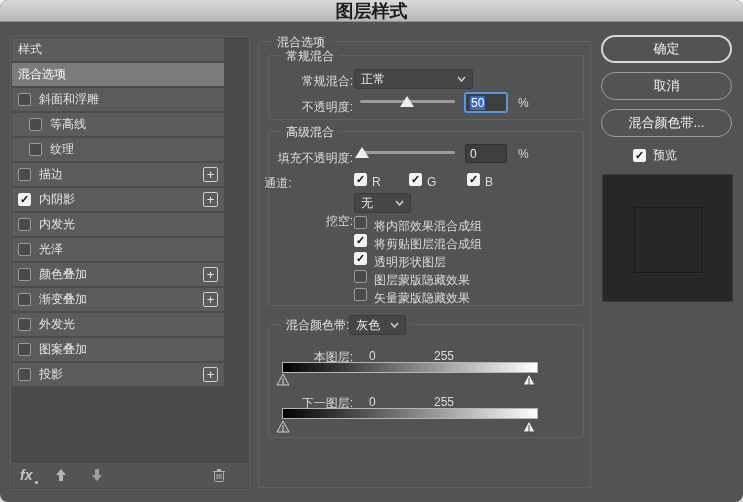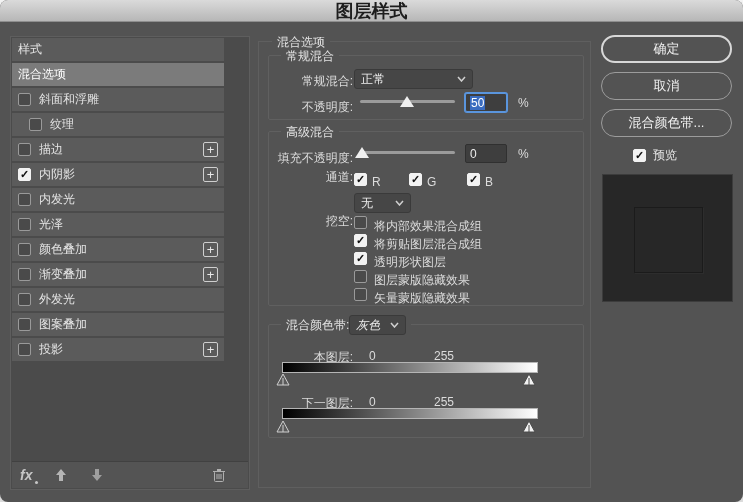--- a/index.html
+++ b/index.html
@@ -76,20 +76,24 @@
 
       <div class="row selected">
         <span>混合选项</span>
       </div>
 
       <div class="row">
         <span class="cb"></span>
         <span>斜面和浮雕</span>
       </div>
 
+      <div class="row indent">
+        <span class="cb"></span>
+        <span>等高线</span>
+      </div>
 
       <div class="row indent">
         <span class="cb"></span>
         <span>纹理</span>
       </div>
 
       <div class="row">
         <span class="cb"></span>
         <span>描边</span>
         <span class="plusbtn">+</span>
@@ -196,21 +200,21 @@
       <span class="lbl" style="top:18px;">填充不透明度:</span>
       <div class="slider" style="left:91px;top:13px;">
         <div class="track"></div>
         <div class="thumb" style="left:-5px;"></div>
       </div>
       <div class="num-input" style="left:196px;top:12px;">
         <span>0</span>
       </div>
       <span class="val" style="left:249px;top:15px;">%</span>
 
-      <span class="lbl" style="top:37px;">通道:</span>
+      <span class="lbl" style="top:43px;text-align:center;">通道:</span>
       <span class="cb on" style="position:absolute;left:85px;top:41px;">
           <span>✓</span>
         </span>
       <span class="val" style="left:103px;top:43px;">R</span>
       <span class="cb on" style="position:absolute;left:140px;top:41px;">
           <span>✓</span>
         </span>
       <span class="val" style="left:158px;top:43px;">G</span>
       <span class="cb on" style="position:absolute;left:198px;top:41px;">
           <span>✓</span>
@@ -241,21 +245,21 @@
       <span class="cb" style="position:absolute;left:85px;top:138px;"></span>
       <span class="val" style="left:105px;top:140px;">图层蒙版隐藏效果</span>
 
       <span class="cb" style="position:absolute;left:85px;top:156px;"></span>
       <span class="val" style="left:105px;top:158px;">矢量蒙版隐藏效果</span>
     </div>
 
     <div class="group g3">
       <div class="legend" style="left:12px;top:-10px;display:flex;align-items:center;">
         <span>混合颜色带:</span>
-        <div class="dropdown" style="position:relative;width:57px;font-style:italic;">
+        <div class="dropdown" style="position:relative;width:57px;">
           <span>灰色</span>
           <svg width="9" height="6" viewBox="0 0 9 6">
               <polyline points="1,1 4.5,5 8,1" fill="none" stroke="#d0d0d0" stroke-width="1.5"></polyline>
             </svg>
         </div>
       </div>
 
       <span class="lbl" style="top:24px;">本图层:</span>
       <span class="val" style="left:100px;top:24px;">0</span>
       <span class="val" style="left:165px;top:24px;">255</span>

